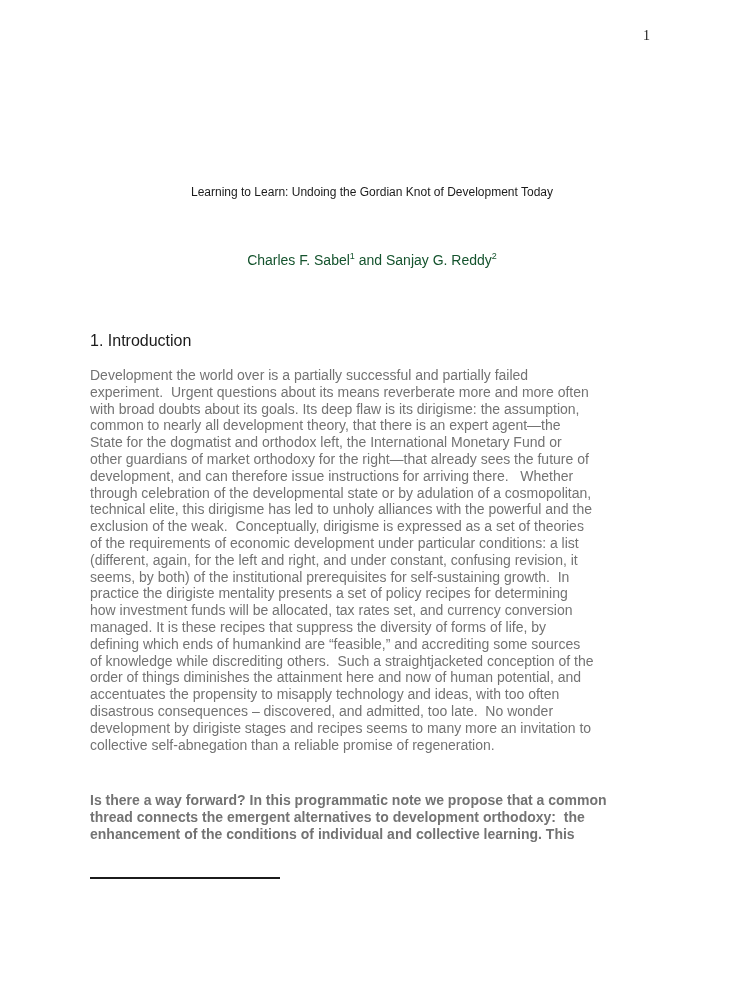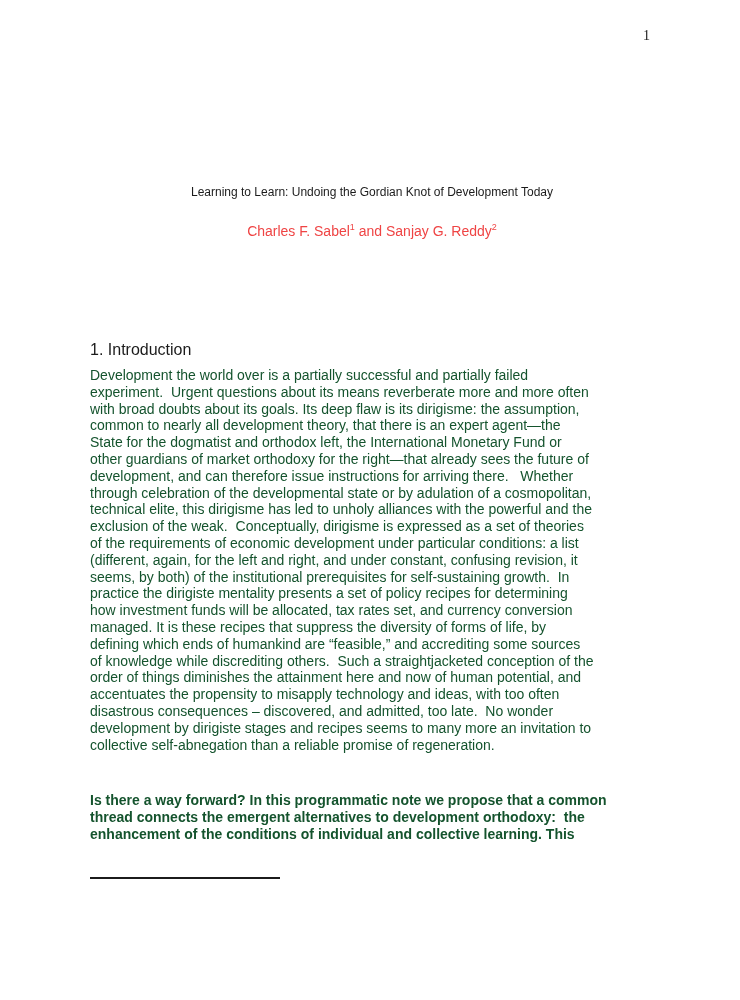--- a/index.html
+++ b/index.html
@@ -31,51 +31,51 @@
     width: 568px;
     margin: 0;
     text-align: center;
     font-size: 12px;
     font-weight: normal;
     color: #1b1b1b;
     font-family: Liberation Sans, sans-serif;
   }
   .authors {
     position: absolute;
-    top: 223px;
+    top: 252px;
     left: 88px;
     width: 568px;
     text-align: center;
     font-size: 14px;
-    color: #ef4444;
+    color: #14532d;
   }
   .authors sup {
     font-size: 9px;
     vertical-align: super;
     line-height: 0;
   }
   .section-heading {
     position: absolute;
-    top: 341px;
+    top: 332px;
     left: 90px;
     margin: 0;
     font-size: 16px;
     font-weight: normal;
     color: #1b1b1b;
     font-family: "Liberation Sans", sans-serif;
   }
   .body-para {
     position: absolute;
     left: 90px;
     width: 600px;
     margin: 0;
     font-size: 14px;
     line-height: 16.8px;
     white-space: pre;
-    color: #14532d;
+    color: #737373;
   }
   .para-1 { top: 367px; }
   .para-2 { top: 792px; font-weight: bold; }
   .footnote-rule {
     position: absolute;
     top: 877px;
     left: 90px;
     width: 190px;
     height: 0;
     border-top: 2px solid #1b1b1b;

